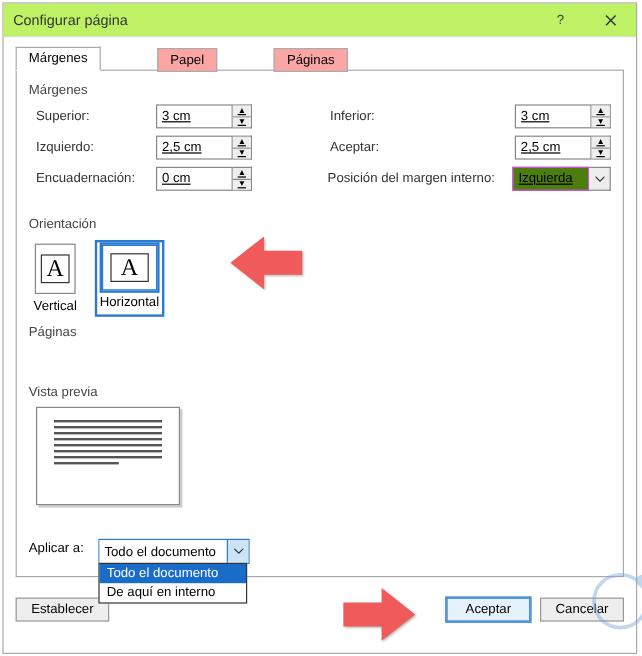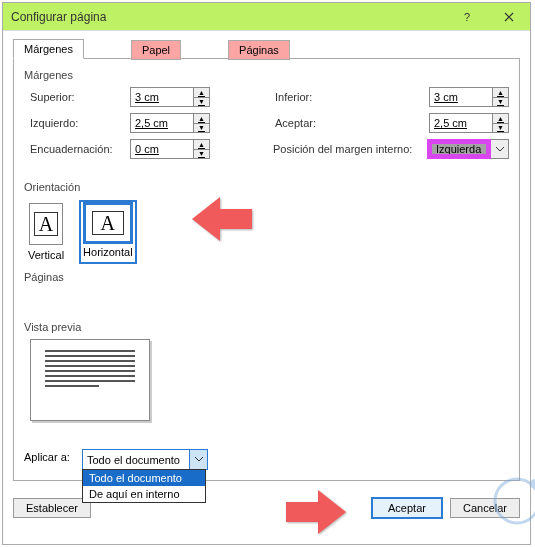--- a/index.html
+++ b/index.html
@@ -18,21 +18,21 @@
 .col-left { width: 248px; display: flex; align-items: center; }
 .col-right { flex: 1; display: flex; align-items: center; margin-left: 35px; }
 .lbl { width: 106px; color: #333; padding-left: 6px; }
 .lbl-wide { width: 160px; color: #333; padding-left: 6px; }
 .spinner { display: flex; align-items: stretch; text-decoration: underline; }
 .spinner input { width: 64px; height: 20px; border: 1px solid #888; padding: 0 4px; }
 .spin-btns { display: flex; flex-direction: column; border: 1px solid #888; border-left: none; width: 16px; }
 .spin-btns div { flex: 1; display: flex; align-items: center; justify-content: center; background: #eee; font-size: 7px; line-height: 1; }
 .spin-btns div:first-child { border-bottom: 1px solid #888; }
 .select-box { display: flex; }
-.select-box input { height: 20px; border: 5px solid #d946ef; padding: 0 4px; width: 64px; background: #a3a3a3; text-decoration: underline; }
+.select-box input { height: 20px; border: 1px solid #d946ef; padding: 0 4px; width: 64px; background: #4d7c0f; text-decoration: underline; }
 .select-box .dd { width: 18px; border: 1px solid #888; border-left: none; background: #eee; display: flex; align-items: center; justify-content: center; }
 .orientation { display: flex; gap: 18px; padding: 4px 4px 8px 4px; }
 .orient-item { text-align: center; }
 .orient-icon { width: 42px; height: 42px; border: 1px solid #888; background: #fff; display: flex; align-items: center; justify-content: center; margin: 0 auto 4px auto; }
 .orient-item.selected .orient-icon { outline: 2px solid #2a7bd1; border-color: #2a7bd1; }
 .orient-item.selected { outline: 2px solid #2a7bd1; outline-offset: 1px; padding: 1px; }
 .orient-glyph { font-family: "Times New Roman", serif; font-size: 20px; border: 1px solid #333; padding: 0 4px; display: inline-block; line-height: 22px; }
 .orient-glyph.h { transform: none; padding: 0 8px; }
 .section-gap { height: 14px; }
 .preview-box { width: 120px; height: 82px; border: 1px solid #888; background: #fff; margin: 6px 0 0 6px; padding: 10px 14px; display: flex; flex-direction: column; gap: 3px; box-shadow: 2px 2px 0 #ccc; }

